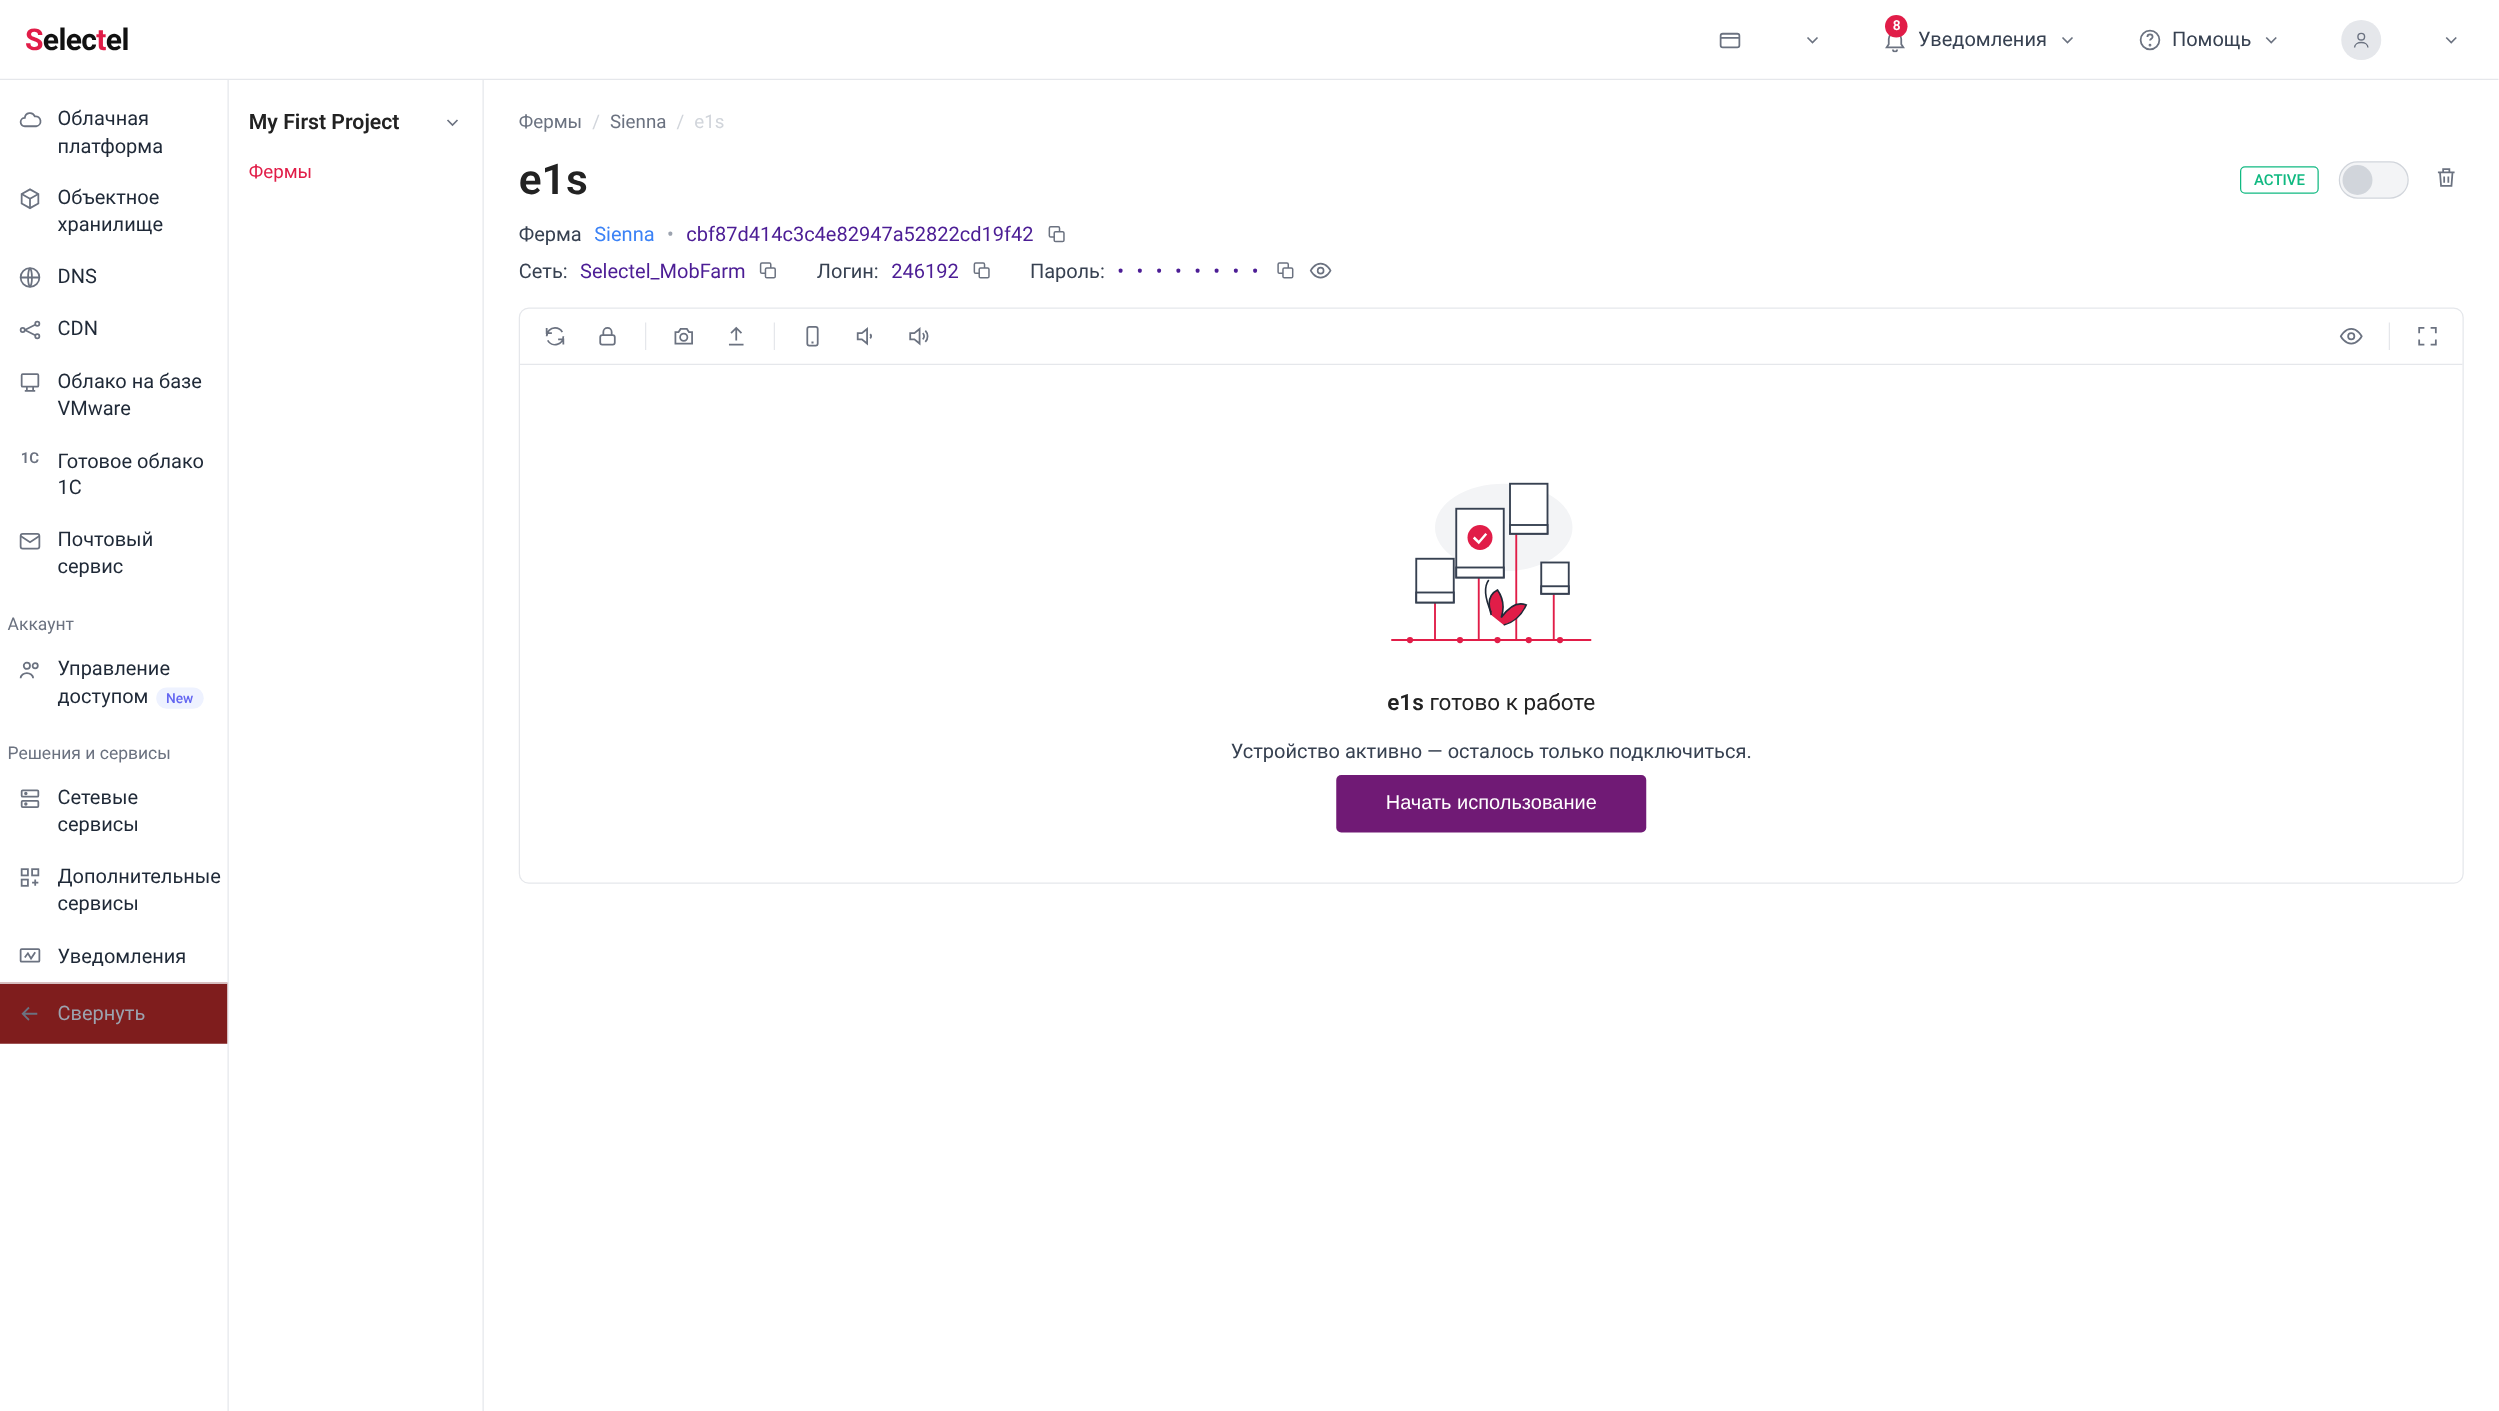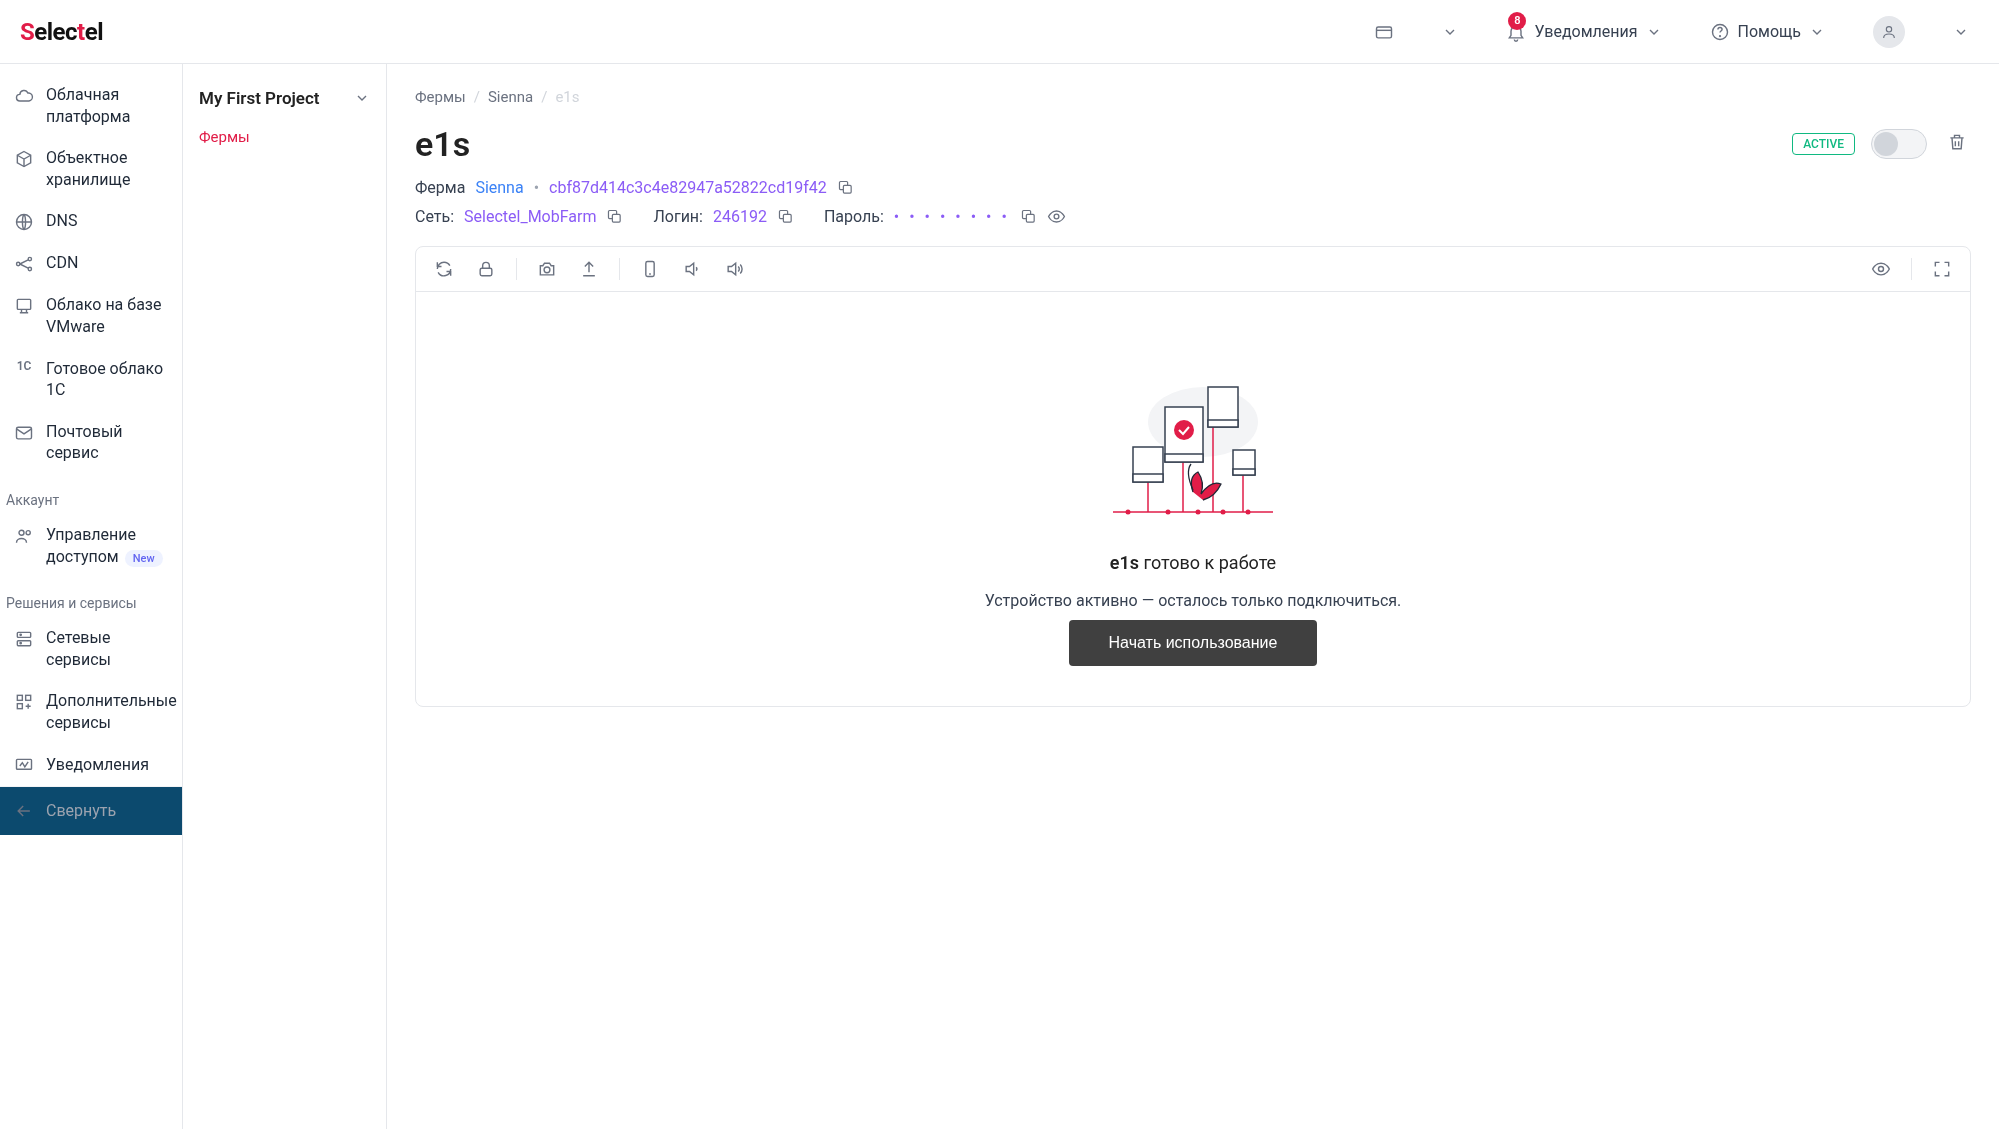--- a/index.html
+++ b/index.html
@@ -15,53 +15,53 @@
 .chev { width: 16px; height: 16px; stroke: #6b7280; fill: none; stroke-width: 2; }
 .badge-count { position: absolute; top: -4px; left: 12px; background: #e11d48; color: #fff; font-size: 11px; font-weight: 600; border-radius: 9px; min-width: 18px; height: 18px; display: flex; align-items: center; justify-content: center; padding: 0 4px; }
 .avatar-circle { width: 32px; height: 32px; border-radius: 50%; background: #e5e7eb; display: flex; align-items: center; justify-content: center; }
 .main { display: flex; height: calc(100vh - 64px); }
 .sidebar { width: 183px; border-right: 1px solid #e5e7eb; overflow-y: auto; padding: 10px 0 10px 0; position: relative; }
 .side-item { display: flex; align-items: flex-start; gap: 12px; padding: 10px 14px; cursor: pointer; font-size: 16px; color: #1f2937; line-height: 1.35; }
 .side-item .icon-sm { flex-shrink: 0; margin-top: 2px; }
 .side-item .txt { flex: 1; }
 .side-section { padding: 18px 6px 6px; font-size: 14px; color: #6b7280; }
 .new-badge { background: #eef2ff; color: #6366f1; font-size: 11px; padding: 2px 8px; border-radius: 10px; margin-left: 6px; font-weight: 500; }
-.side-collapse { display: flex; align-items: center; gap: 12px; padding: 14px; color: #9ca3af; font-size: 16px; cursor: pointer; border-top: 1px solid #f3f4f6; position: sticky; bottom: 0; background: #0c4a6e; }
+.side-collapse { display: flex; align-items: center; gap: 12px; padding: 14px; color: #9ca3af; font-size: 16px; cursor: pointer; border-top: 1px solid #f3f4f6; position: sticky; bottom: 0; background: #7f1d1d; }
 .sub-sidebar { width: 204px; border-right: 1px solid #e5e7eb; padding: 24px 16px; }
 .project-head { display: flex; align-items: center; justify-content: space-between; font-weight: 600; font-size: 17px; margin-bottom: 20px; cursor: pointer; }
 .sub-link { color: #e11d48; font-size: 15px; cursor: pointer; }
 .content { flex: 1; padding: 24px 28px; overflow-y: auto; }
 .breadcrumb { display: flex; gap: 8px; font-size: 15px; color: #6b7280; margin-bottom: 18px; }
 .breadcrumb a { color: #6b7280; text-decoration: none; cursor: pointer; }
 .breadcrumb .sep { color: #d1d5db; }
 .breadcrumb .current { color: #d1d5db; }
 .title-row { display: flex; align-items: center; gap: 16px; margin-bottom: 14px; }
 .title { font-size: 34px; font-weight: 600; flex: 1; }
 .status-badge { border: 1px solid #10b981; color: #10b981; font-size: 12px; padding: 3px 10px; border-radius: 4px; font-weight: 500; }
 .toggle { width: 56px; height: 30px; border-radius: 15px; border: 1px solid #d1d5db; background: #f3f4f6; position: relative; cursor: pointer; }
 .toggle .knob { width: 24px; height: 24px; border-radius: 50%; background: #d1d5db; position: absolute; top: 2px; left: 2px; }
 .trash-btn { cursor: pointer; padding: 4px; }
 .meta-row { display: flex; align-items: center; gap: 10px; font-size: 16px; color: #374151; margin-bottom: 10px; flex-wrap: wrap; }
 .meta-row .link { color: #3b82f6; cursor: pointer; }
 .meta-row .dot { color: #9ca3af; }
 .copy-btn { cursor: pointer; display: inline-flex; }
 .meta-row .lbl { color: #374151; }
-.meta-row .val { color: #8b5cf6; }
+.meta-row .val { color: #4c1d95; }
 .dots { letter-spacing: 3px; }
 .viewer { border: 1px solid #e5e7eb; border-radius: 8px; margin-top: 20px; }
 .viewer-tb { display: flex; align-items: center; gap: 18px; padding: 10px 16px; border-bottom: 1px solid #e5e7eb; }
 .viewer-tb .tb-sep { width: 1px; height: 22px; background: #e5e7eb; }
 .tb-btn { cursor: pointer; display: flex; padding: 2px; }
 .tb-spacer { flex: 1; }
 .viewer-body { padding: 80px 40px 40px; display: flex; flex-direction: column; align-items: center; text-align: center; }
 .empty-illust { margin-bottom: 30px; }
 .ready-title { font-size: 18px; margin-bottom: 18px; }
 .ready-title b { font-weight: 600; }
 .ready-sub { font-size: 16px; color: #374151; margin-bottom: 10px; }
-.primary-btn { background: #404040; color: #fff; border: none; padding: 14px 40px; font-size: 16px; border-radius: 4px; cursor: pointer; }
+.primary-btn { background: #701a75; color: #fff; border: none; padding: 14px 40px; font-size: 16px; border-radius: 4px; cursor: pointer; }
 .icon-1c { font-size: 12px; font-weight: 600; color: #6b7280; width: 20px; text-align: center; }
 </style>
 </head>
 <body>
 
 <div class="topbar">
   <div class="logo">
     <span class="s1">S</span><span class="rest">elec</span><span class="t">t</span><span class="rest">el</span>
   </div>
   <div class="spacer"></div>

